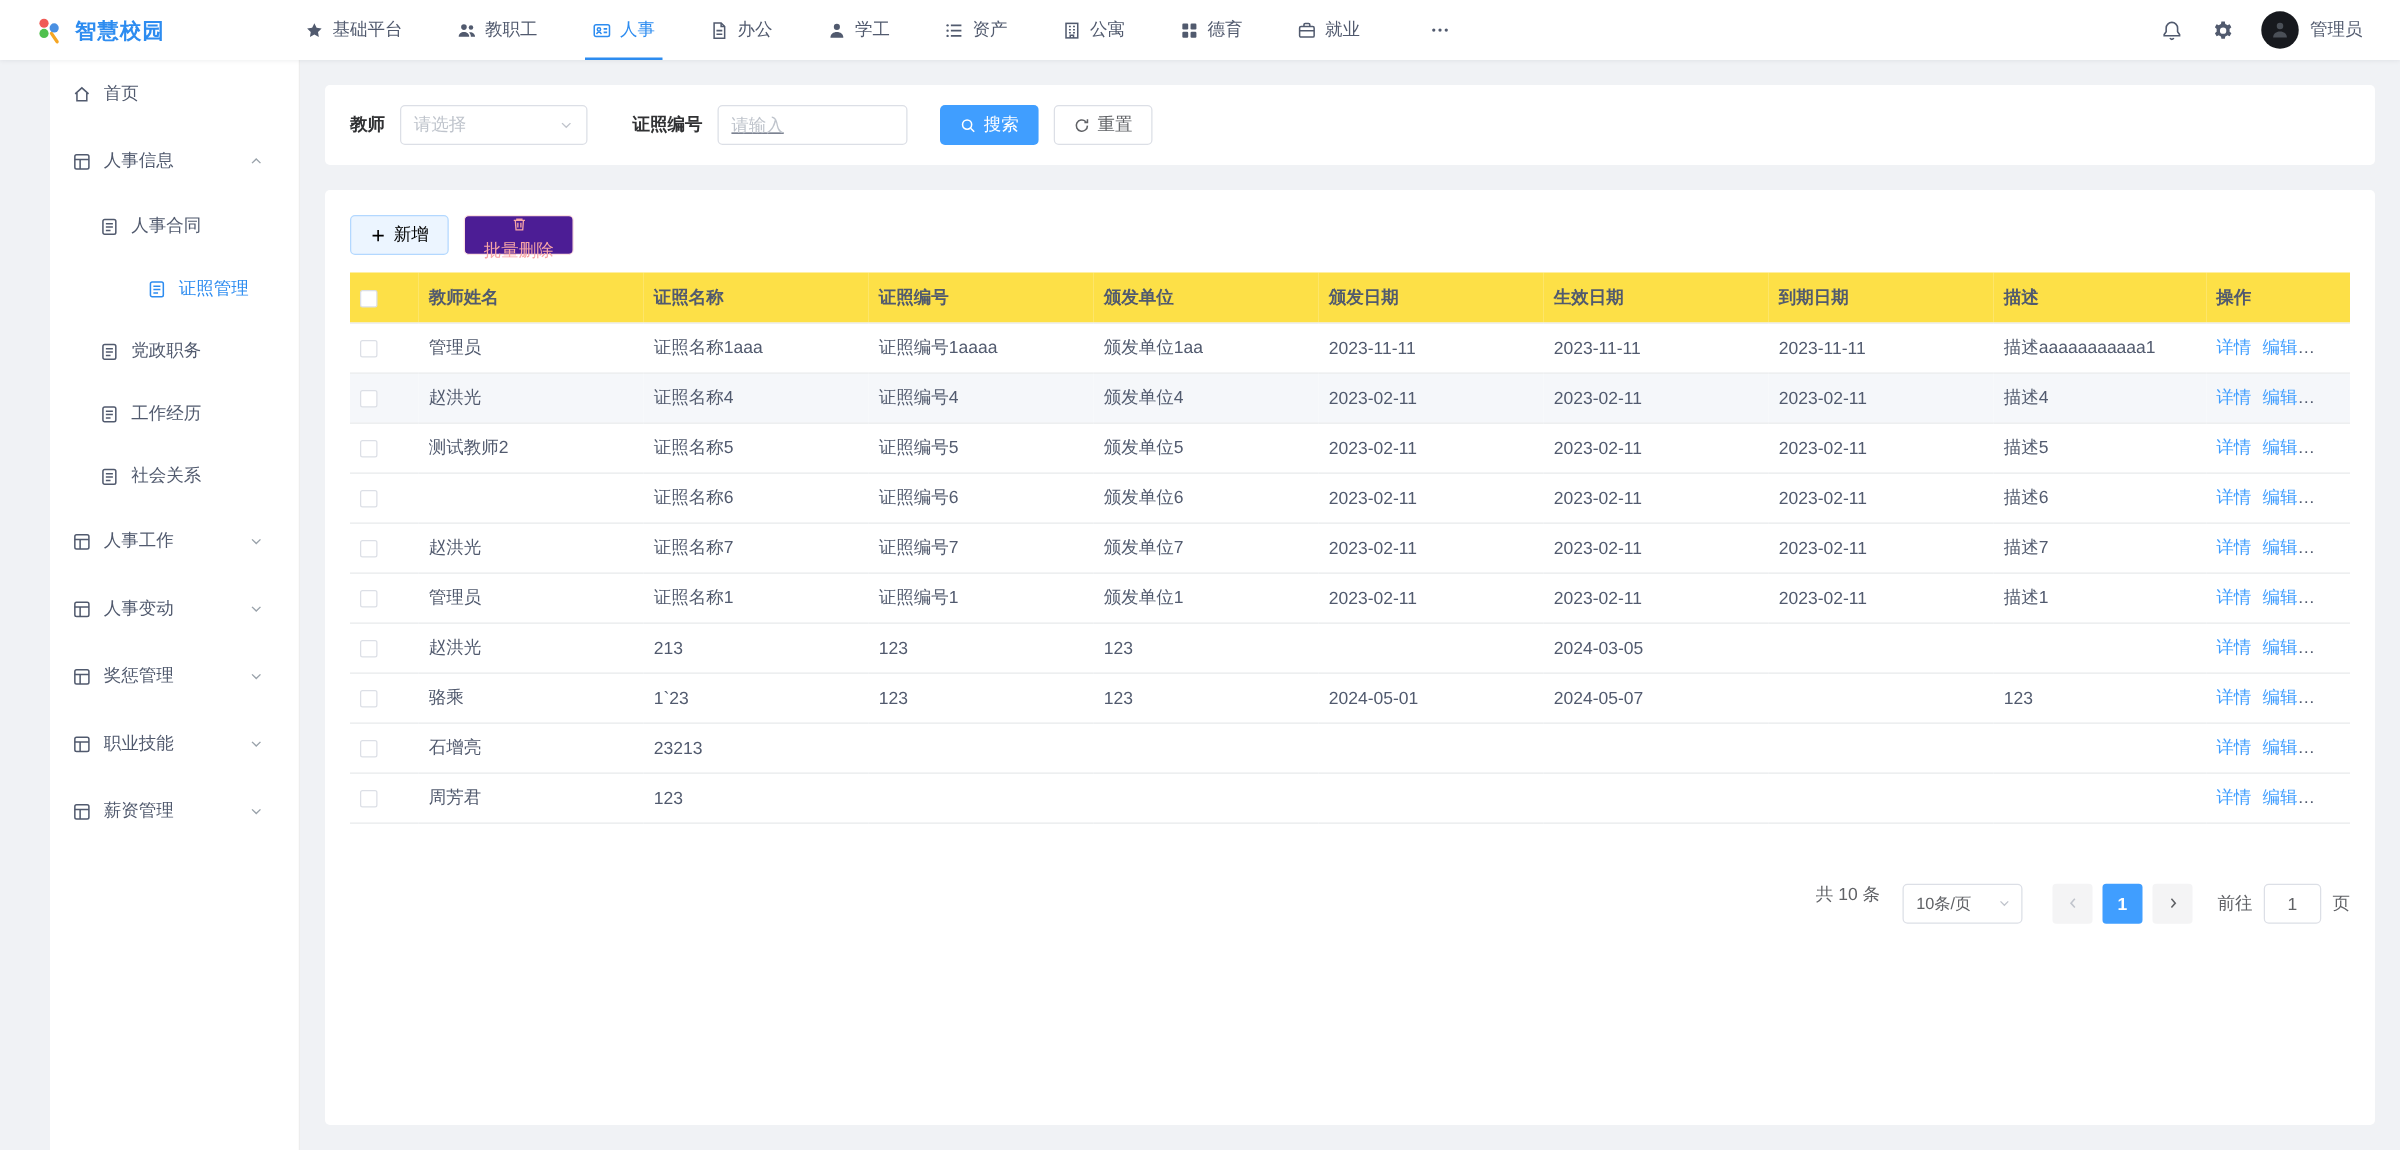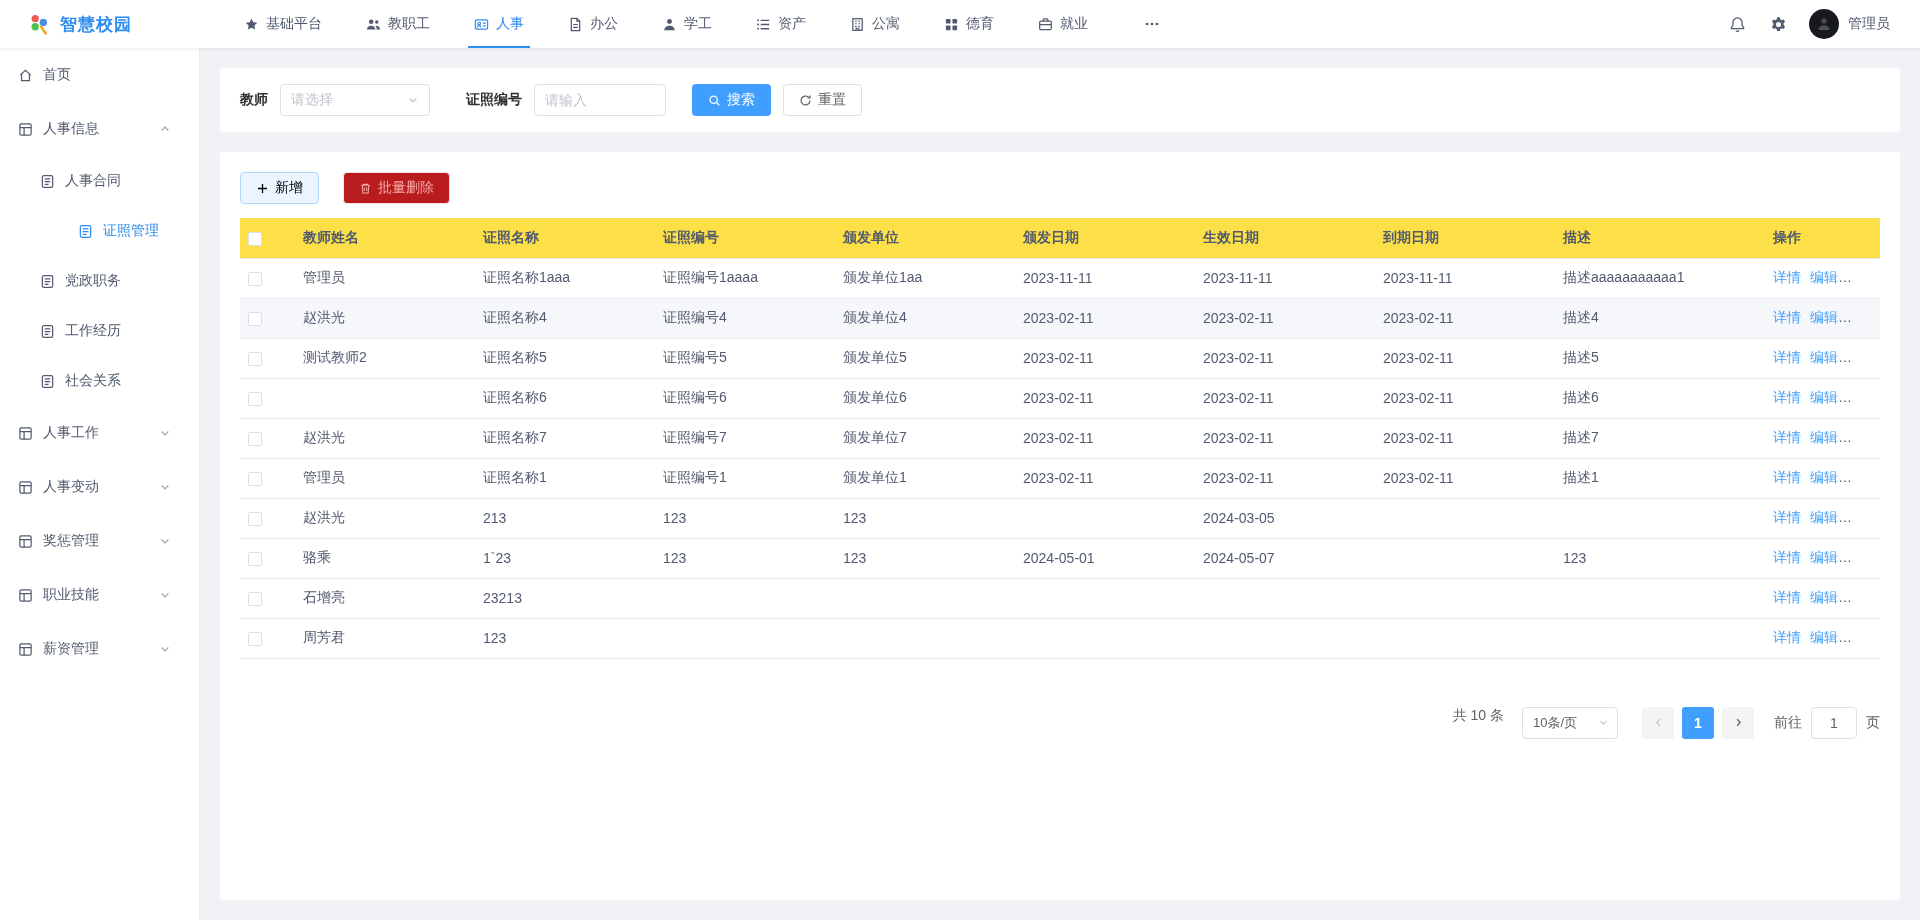--- a/index.html
+++ b/index.html
@@ -28,55 +28,55 @@
   .nav-more .ic { width: 16px; height: 16px; }
   .topnav-right { margin-left: auto; display: flex; align-items: center; padding-right: 30px; }
   .top-icon { width: 17px; height: 17px; color: #515a6e; cursor: pointer; margin-left: 24px; }
   .user-box { display: flex; align-items: center; gap: 9px; margin-left: 22px; cursor: pointer; }
   .avatar { width: 30px; height: 30px; border-radius: 50%; background: #17191e;
             display: flex; align-items: center; justify-content: center; color: #4a4f57; overflow: hidden; }
   .avatar .ic { width: 16px; height: 16px; }
   .username { color: #515a6e; white-space: nowrap; }
 
   
-  .layout { display: flex; height: 872px; }
+  .layout { display: flex; height: 872px; padding-left: 40px; }
   .sidebar { width: 200px; background: #fff; border-right: 1px solid #ededed; flex: none; overflow: hidden; }
   .sb-item { height: 54px; display: flex; align-items: center; padding: 0 18px;
              color: #515a6e; cursor: pointer; white-space: nowrap; }
   .sb-item .ic { width: 15px; height: 15px; margin-right: 10px; color: #515a6e; }
   .sb-item .chev { margin-left: auto; width: 12px; height: 12px; color: #9aa3ab; }
   .sb-child { height: 50px; padding-left: 40px; }
   .sb-item.active { color: #2d8cf0; margin-left: 38px; }
   .sb-item.active .ic { color: #2d8cf0; }
 
   .main { flex: 1; padding: 20px; overflow: hidden; }
 
   
   .search-card { background: #fff; border-radius: 4px; padding: 16px 20px; display: flex; align-items: center; }
   .form-label { font-weight: 700; color: #303133; margin-right: 12px; white-space: nowrap; }
   .form-label.gap { margin-left: 36px; }
   .select-box { width: 150px; height: 32px; border: 1px solid #dcdfe6; border-radius: 4px; background: #fff;
                 display: flex; align-items: center; justify-content: space-between; padding: 0 10px; cursor: pointer; }
   .placeholder-text { color: #bfc4cc; }
   .select-box .ic { width: 12px; height: 12px; color: #c0c4cc; }
-  .input-el { width: 132px; height: 32px; border: 1px solid #dcdfe6; border-radius: 4px; padding: 0 10px;
-              font-size: 14px; color: #515a6e; outline: none; font-family: inherit; }
+  .input-el { width: 152px; height: 32px; border: 1px solid #dcdfe6; border-radius: 4px; padding: 0 10px;
+              font-size: 14px; color: #515a6e; outline: none; font-family: inherit; text-decoration: underline; }
   .input-el::placeholder { color: #bfc4cc; }
   .btn { height: 32px; border-radius: 4px; display: inline-flex; align-items: center; gap: 6px;
          font-size: 14px; padding: 0 15px; cursor: pointer; border: 1px solid transparent;
          font-family: inherit; white-space: nowrap; }
   .btn .ic { width: 13px; height: 13px; }
   .btn-primary { background: #409eff; color: #fff; margin-left: 26px; }
   .btn-default { background: #fff; color: #606266; border-color: #dcdfe6; margin-left: 12px; }
 
   
   .table-card { background: #fff; border-radius: 4px; padding: 20px; margin-top: 20px; min-height: 748px; }
   .toolbar { display: flex; margin-bottom: 14px; }
   .btn-add { background: #ecf5ff; border-color: #b3d8ff; color: #000000; }
-  .btn-batch { background: #b91c1c; border-color: #fde2e2; color: #f7a6a6; cursor: not-allowed; margin-left: 24px; }
+  .btn-batch { background: #4c1d95; border-color: #fde2e2; color: #f7a6a6; cursor: not-allowed; margin-left: 12px; flex-direction: column; }
   table { width: 100%; border-collapse: collapse; table-layout: fixed; }
   thead th { background: #fde047; height: 40px; text-align: left; padding: 0 8px;
              color: #515a6e; font-weight: 700; border-bottom: 1px solid #e8eaec; }
   tbody td { height: 40px; padding: 0 8px; border-bottom: 1px solid #e8eaec; color: #515a6e;
              overflow: hidden; white-space: nowrap; text-overflow: ellipsis; }
   tr.hl { background: #f5f7fa; }
   .checkbox { width: 14px; height: 14px; border: 1px solid #dcdfe6; border-radius: 2px;
               display: inline-block; background: #fff; cursor: pointer; vertical-align: middle; }
   .link { color: #409eff; margin-right: 9px; cursor: pointer; text-decoration: none; }
   .link.danger { color: #f56c6c; margin-right: 0; }

